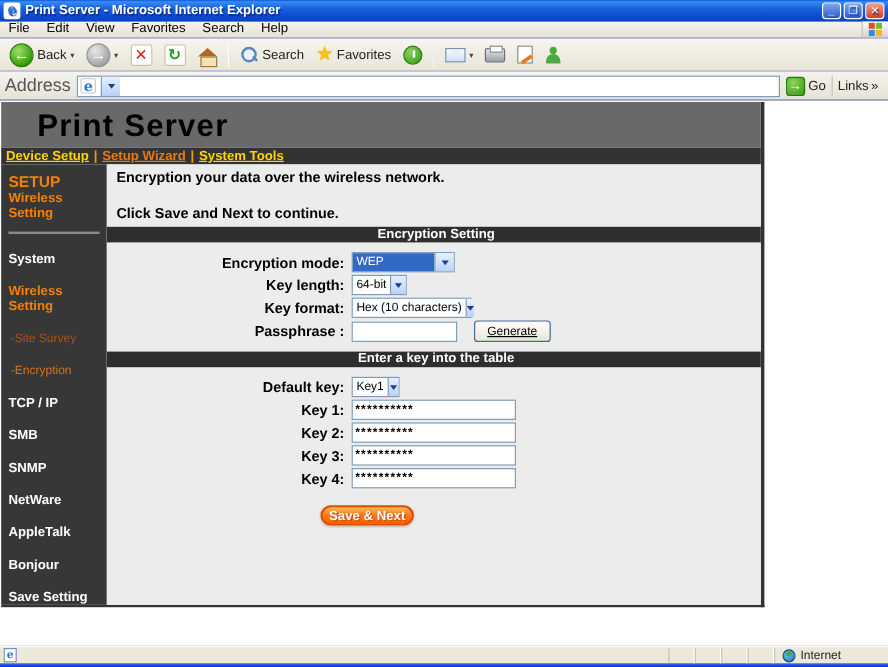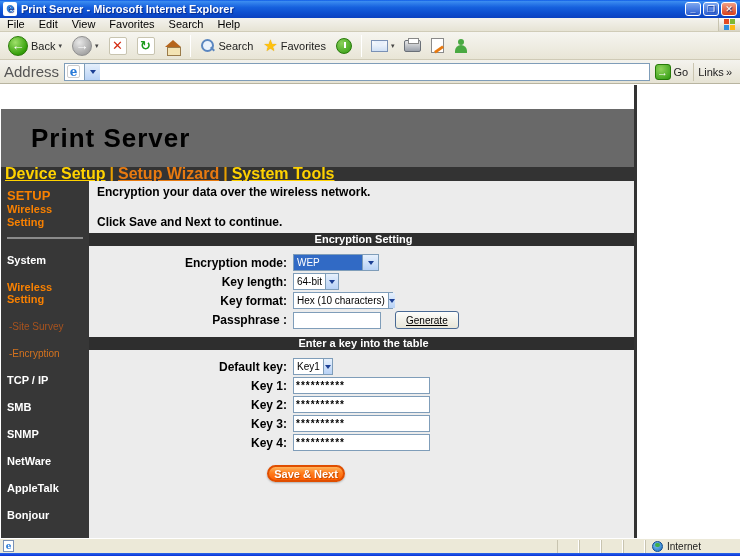--- a/index.html
+++ b/index.html
@@ -84,24 +84,24 @@
   .go-btn { display:flex; align-items:center; gap:3px; font-size:11px; color:#222; }
   .go-icon { width:16px; height:16px; border-radius:3px; color:#fff; font-weight:bold; font-size:11px;
     background:radial-gradient(circle at 35% 30%,#8fd45a,#2f9a10); border:1px solid #267a08;
     display:flex; align-items:center; justify-content:center; }
   .links-lbl { display:flex; align-items:center; gap:2px; color:#222; padding:0 4px; border-left:1px solid #cac5b0; height:18px;}
 
   
   .viewport { height:454px; background:#fff; position:relative; overflow:hidden; }
   .page { position:absolute; left:1px; top:1px; width:636px; border-right:3px solid #333;
     border-bottom:2px solid #333; }
-  .banner { height:58px; background:#696969; display:flex; align-items:center;margin-top:24px; }
+  .banner { height:38px; background:#696969; display:flex; align-items:center; }
   .banner-title { color:#000; font-size:26px; font-weight:bold; padding-left:30px; letter-spacing:1px; }
   .topnav { height:14px; background:#333; display:flex; align-items:center; padding-left:4px;
-    font-size:16px; font-weight:bold; gap:4px; }
+    font-size:11px; font-weight:bold; gap:4px; }
   .nav-link { text-decoration:underline; cursor:pointer; }
   .nav-yellow { color:#ffd200; }
   .nav-orange { color:#e87a10; }
   .nav-sep { color:#e8a000; }
 
   .page-body { display:flex; min-height:343px; }
   .sidebar { width:88px; background:#373737; padding:8px 0 0 6px; flex-shrink:0; }
   .sb-heading { color:#f88000; font-weight:bold; font-size:13px; line-height:14px; }
   .sb-subheading { color:#f88000; font-weight:bold; font-size:11px; line-height:13px; }
   .sb-divider { height:2px; background:#8a8a8a; margin:8px 6px 4px 0; }

